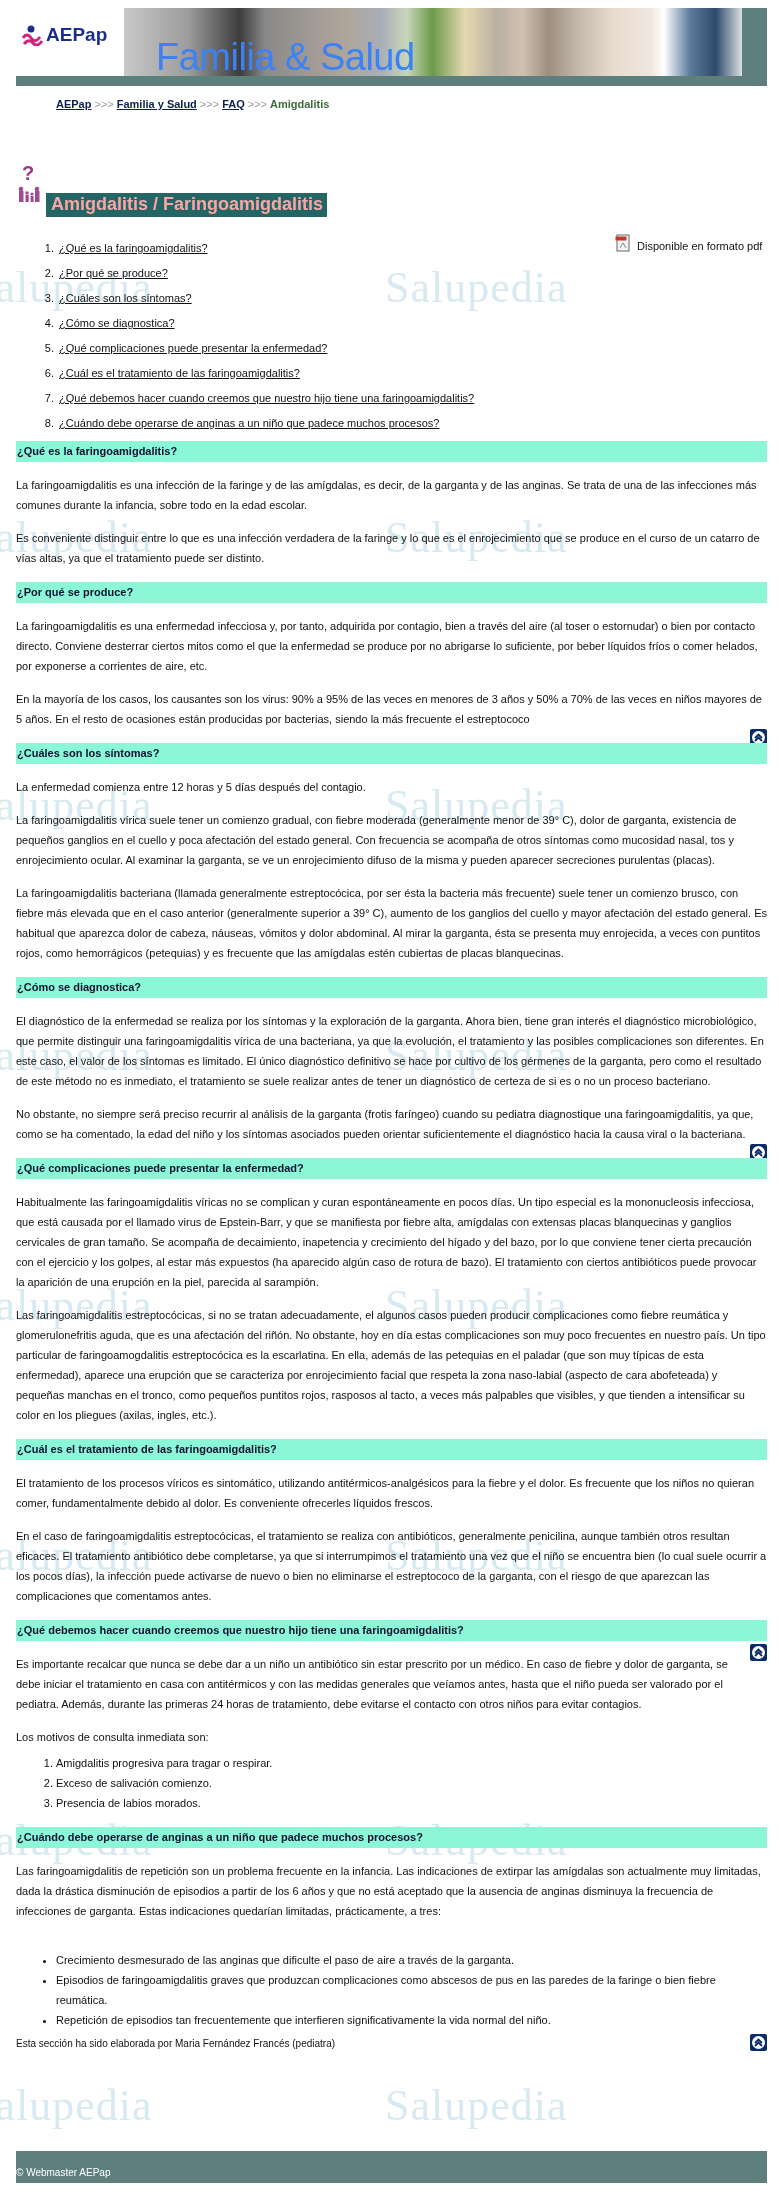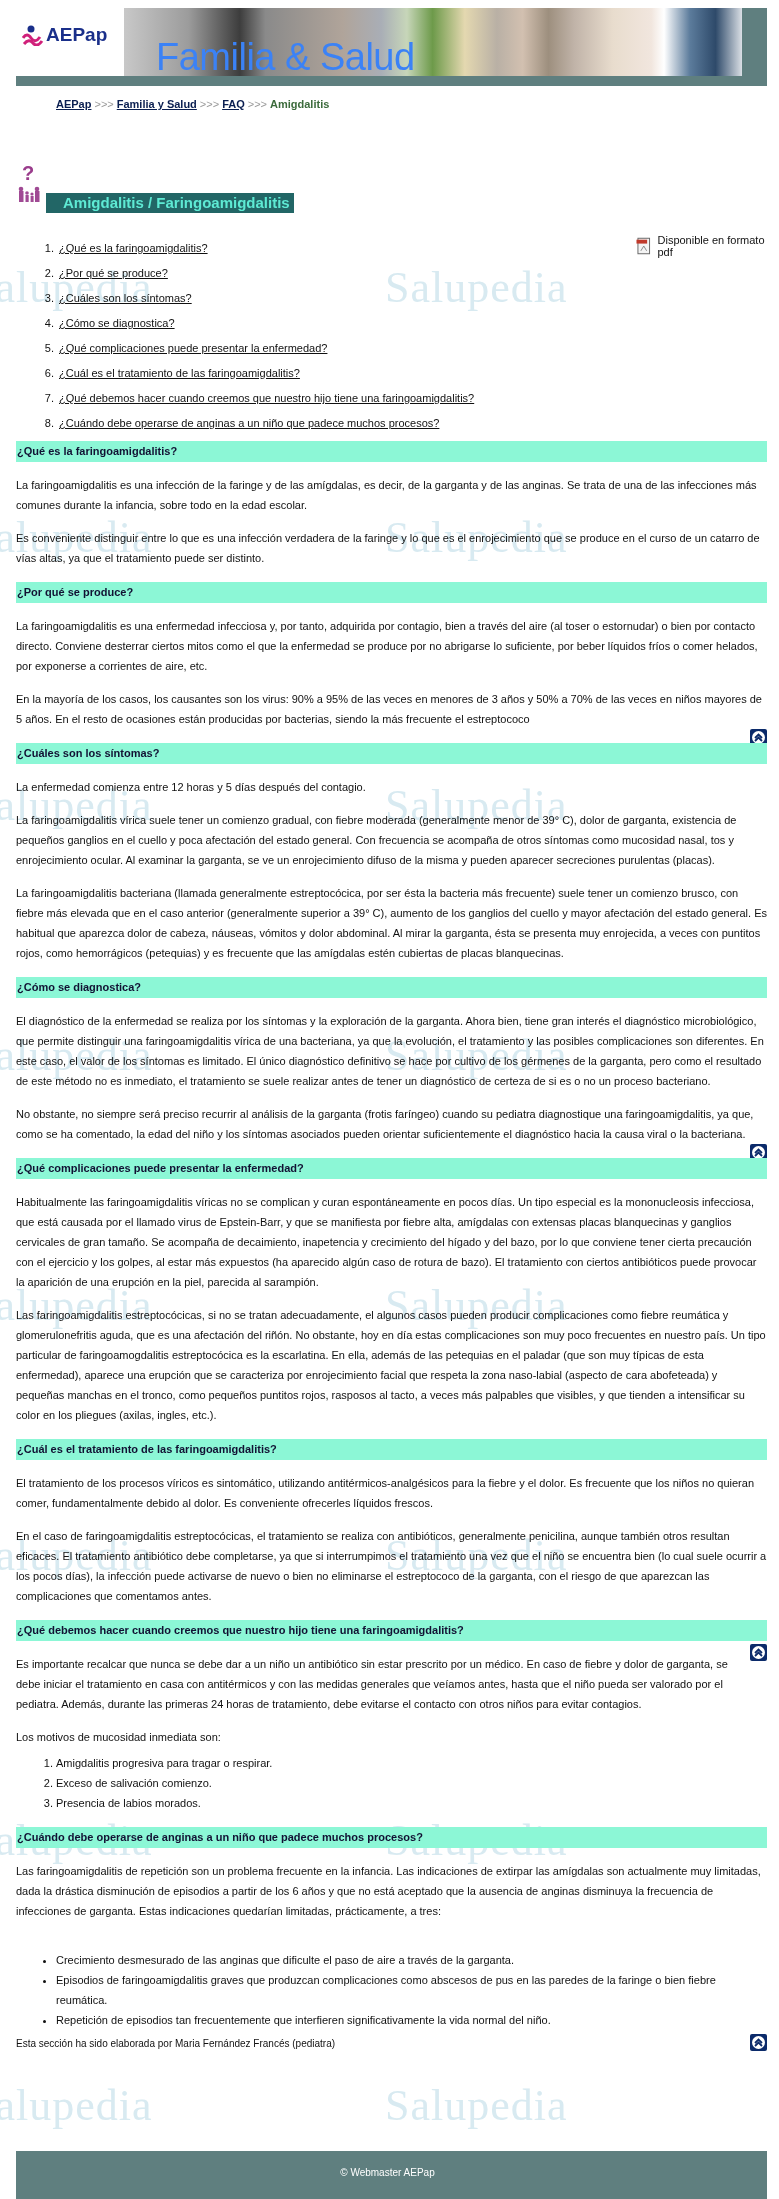--- a/index.html
+++ b/index.html
@@ -64,34 +64,34 @@
     position: absolute; left: 16px; top: 98px;
     font-size: 11px; font-weight: bold; color: #888; margin-left: 40px;
   }
   .breadcrumb a { color: #0a1e50; text-decoration: underline; }
   .breadcrumb .sep { color: #9a9a9a; font-weight: normal; margin: 0 3px; }
   .breadcrumb .current { color: #3c6b3c; }
   
   .title-icon { position: absolute; left: 16px; top: 162px; width: 26px; height: 46px; }
   .page-title {
     position: absolute; left: 46px; top: 193px;
-    background: #226666; color: #5eead4;
-    font-weight: bold; font-size: 15px;
-    padding: 1px 4px 2px 17px;
+    background: #226666; color: #fca5a5;
+    font-weight: bold; font-size: 18px;
+    padding: 1px 4px 2px 5px;
   }
   
   .toc {
     position: absolute; left: 40px; top: 236px; margin: 0; padding: 0 0 0 17px;
     font-size: 11px; line-height: 25px;
   }
   .toc li { padding-left: 2px; }
   .toc a { color: #111; text-decoration: underline; }
   .pdf {
-    position: absolute; left: 636px; top: 234px;
-    display: flex; align-items: center; gap: 6px; font-size: 11px; color: #111;
+    position: absolute; left: 615px; top: 234px;
+    display: flex; align-items: flex-end; gap: 6px; font-size: 11px; color: #111;
   }
   .pdf svg { width: 16px; height: 18px; }
   
   .content { position: absolute; left: 16px; top: 441px; width: 751px; z-index: 1; }
   .sec-head {
     background: #8cf7d6;
     font-weight: bold; font-size: 11px; color: #113;
     height: 21px; line-height: 21px; padding-left: 1px;
     margin: 0;
   }
@@ -104,23 +104,23 @@
     display: flex; align-items: center; justify-content: center;
     cursor: pointer;
   }
   .top-btn svg { width: 15px; height: 15px; }
   .sec ol.inner, .sec ul.inner { margin: 6px 0 0 0; padding-left: 40px; line-height: 20px; }
   .sec ul.inner { margin-top: 29px; }
   .credit {
     text-align: left; font-size: 10px; margin-top: 8px; padding-right: 22px; color: #111;
   }
   .footer {
-    position: absolute; left: 16px; top: 2151px; width: 751px; height: 48px;
+    position: absolute; left: 16px; top: 2151px; width: 751px; height: 32px;
     background: #5f7f7f; color: #fff; font-size: 10px;
-    text-align: center; padding: 16px 8px 0 0;
+    text-align: left; padding: 16px 8px 0 0;
   }
 </style>
 </head>
 <body>
 
 <div class="wm" style="left:-30px; top:262px;">Salupedia</div>
 <div class="wm" style="left:385px; top:262px;">Salupedia</div>
 <div class="wm" style="left:-30px; top:512px;">Salupedia</div>
 <div class="wm" style="left:385px; top:512px;">Salupedia</div>
 <div class="wm" style="left:-30px; top:780px;">Salupedia</div>
@@ -249,21 +249,21 @@
 
   <div class="sec" id="s7">
     <h3 class="sec-head">¿Qué debemos hacer cuando creemos que nuestro hijo tiene una faringoamigdalitis?</h3>
     <div class="top-btn" style="top:24px;">
       <svg viewBox="0 0 15 15">
           <circle cx="7.5" cy="7.5" r="6.5" fill="#fff"></circle>
           <path d="M4 8 L7.5 4.5 L11 8 M4 11 L7.5 7.5 L11 11" stroke="#0b2a6a" stroke-width="1.8" fill="none"></path>
         </svg>
     </div>
     <p style="padding-right:22px;">Es importante recalcar que nunca se debe dar a un niño un antibiótico sin estar prescrito por un médico. En caso de fiebre y dolor de garganta, se debe iniciar el tratamiento en casa con antitérmicos y con las medidas generales que veíamos antes, hasta que el niño pueda ser valorado por el pediatra. Además, durante las primeras 24 horas de tratamiento, debe evitarse el contacto con otros niños para evitar contagios.</p>
-    <p>Los motivos de mucosidad inmediata son:</p>
+    <p>Los motivos de consulta inmediata son:</p>
     <ol class="inner">
       <li>Amigdalitis progresiva para tragar o respirar.</li>
       <li>Exceso de salivación comienzo.</li>
       <li>Presencia de labios morados.</li>
     </ol>
     <div class="after"></div>
   </div>
 
   <div class="sec" id="s8">
     <h3 class="sec-head">¿Cuándo debe operarse de anginas a un niño que padece muchos procesos?</h3>

